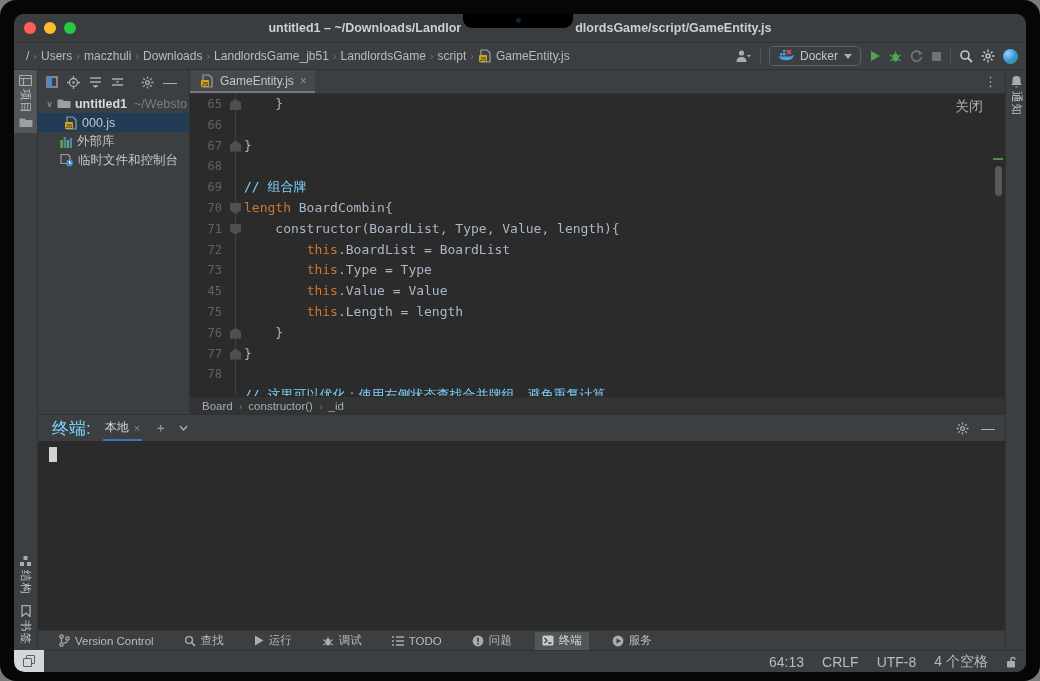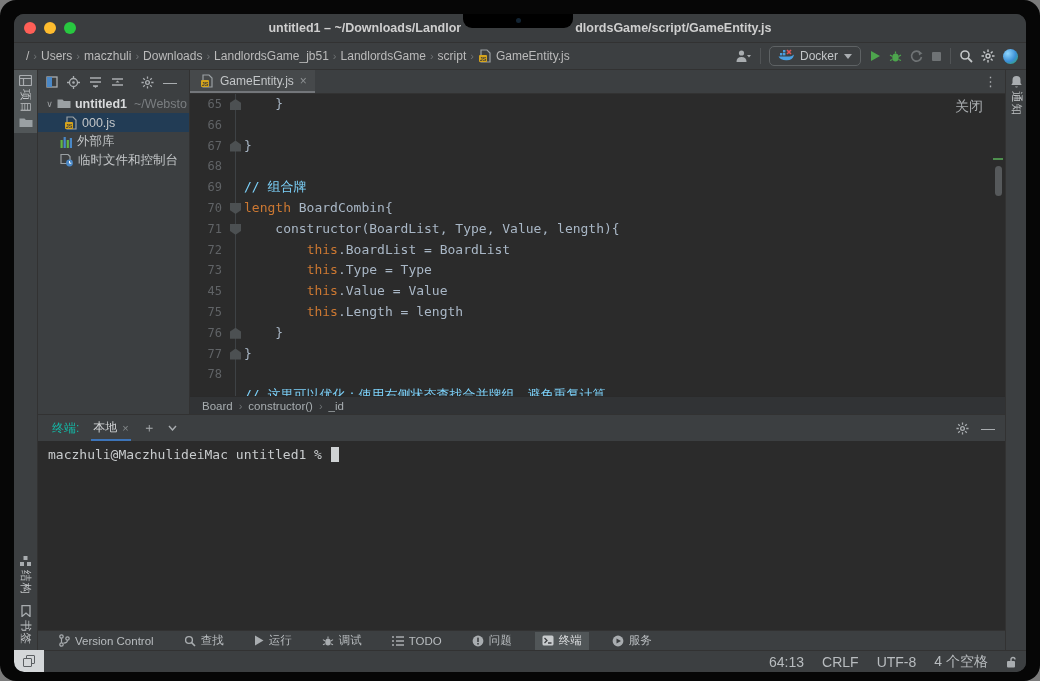--- a/index.html
+++ b/index.html
@@ -69,21 +69,21 @@
   .ctext { white-space:pre; font-size:13px; }
   .seg-p { color:#a9b7c6; } .seg-k { color:#cc7832; } .seg-c { color:#7dd3fc; }
   .close-hint { position:absolute; top:4px; right:22px; color:#a9adb0; font-size:14px; font-family:"Liberation Sans", sans-serif; }
   .sb-green { position:absolute; right:2px; top:64px; width:10px; height:2px; background:#4e8f4e; }
   .sb-thumb { position:absolute; right:3px; top:72px; width:7px; height:30px; border-radius:4px; background:#56595b; }
   .ed-crumbs { height:18px; background:#313335; border-top:1px solid #2a2a2a; display:flex; align-items:center; gap:6px; padding-left:12px; font-size:11.5px; color:#a7adb0; flex:none; }
 
   
   .terminal { height:216px; flex:none; display:flex; flex-direction:column; border-top:1px solid #323232; }
   .term-head { height:26px; background:#3c3f41; display:flex; align-items:center; gap:12px; padding:0 10px 0 14px; flex:none; }
-  .term-label { font-size:12px; color:#14b8a6; }
+  .term-label { font-size:17px; color:#7dd3fc; }
   .term-tab { display:flex; align-items:center; gap:5px; font-size:12px; color:#d4d6d8; border-bottom:2px solid #3d74b8; padding:4px 2px 3px; }
   .term-x { color:#85898b; font-size:11px; }
   .term-plus, .term-chev { color:#a9adb0; font-size:13px; }
   .term-right { margin-left:auto; display:flex; align-items:center; gap:12px; color:#a9adb0; }
   .term-body { flex:1; background:#2b2b2b; padding:6px 10px; font-family:"DejaVu Sans Mono", monospace; font-size:13px; color:#c8cbcd; }
   .cursor { display:inline-block; width:8px; height:15px; background:#cfd2d4; vertical-align:text-bottom; margin-left:1px; }
 
   
   .twbar { height:20px; background:#3c3f41; border-top:1px solid #323232; display:flex; align-items:center; gap:16px; padding-left:14px; flex:none; }
   .tw-item { display:flex; align-items:center; gap:5px; font-size:11.5px; color:#b8bcbf; padding:1px 7px; height:18px; }
@@ -491,21 +491,21 @@
             <span class="icon">
               <svg width="13" height="13" viewBox="0 0 14 14">
                   <circle cx="7" cy="7" r="2" fill="none" stroke="#a9adb0" stroke-width="1.4"></circle>
                   <path d="M7 0.5 V3 M7 11 V13.5 M0.5 7 H3 M11 7 H13.5 M2.4 2.4 L4.2 4.2 M9.8 9.8 L11.6 11.6 M11.6 2.4 L9.8 4.2 M4.2 9.8 L2.4 11.6" stroke="#a9adb0" stroke-width="1.4"></path>
                 </svg>
             </span>
             <span class="icon" style="font-size:14px;">—</span>
           </span>
         </div>
         <div class="term-body">
-          <span>maczhuli@MaczhulideiMac untitled1 % </span><span class="cursor"></span>
+          <span class="cursor"></span>
         </div>
       </div>
 
       <div class="twbar" id="tw-items">
           <span class="tw-item">
             <span class="icon ">
               <svg width="11" height="13" viewBox="0 0 11 13">
                 <circle cx="2.5" cy="2.5" r="1.7" fill="none" stroke="#a9adb0" stroke-width="1.2"></circle>
                 <circle cx="2.5" cy="10.5" r="1.7" fill="none" stroke="#a9adb0" stroke-width="1.2"></circle>
                 <circle cx="8.5" cy="4.5" r="1.7" fill="none" stroke="#a9adb0" stroke-width="1.2"></circle>

